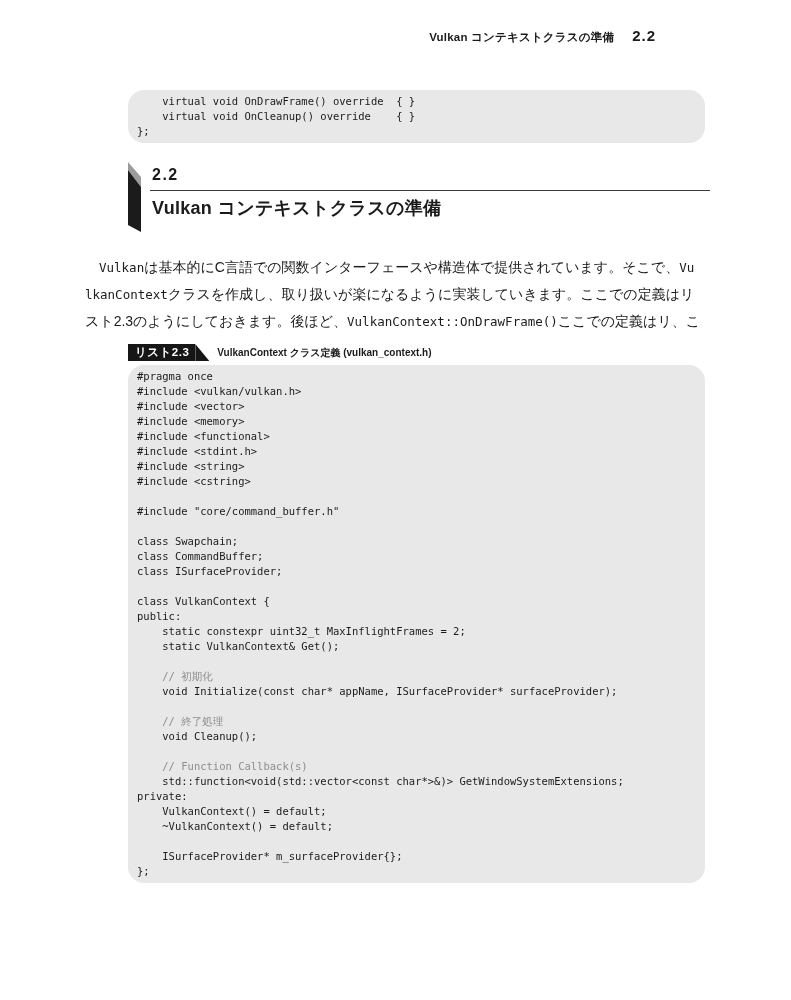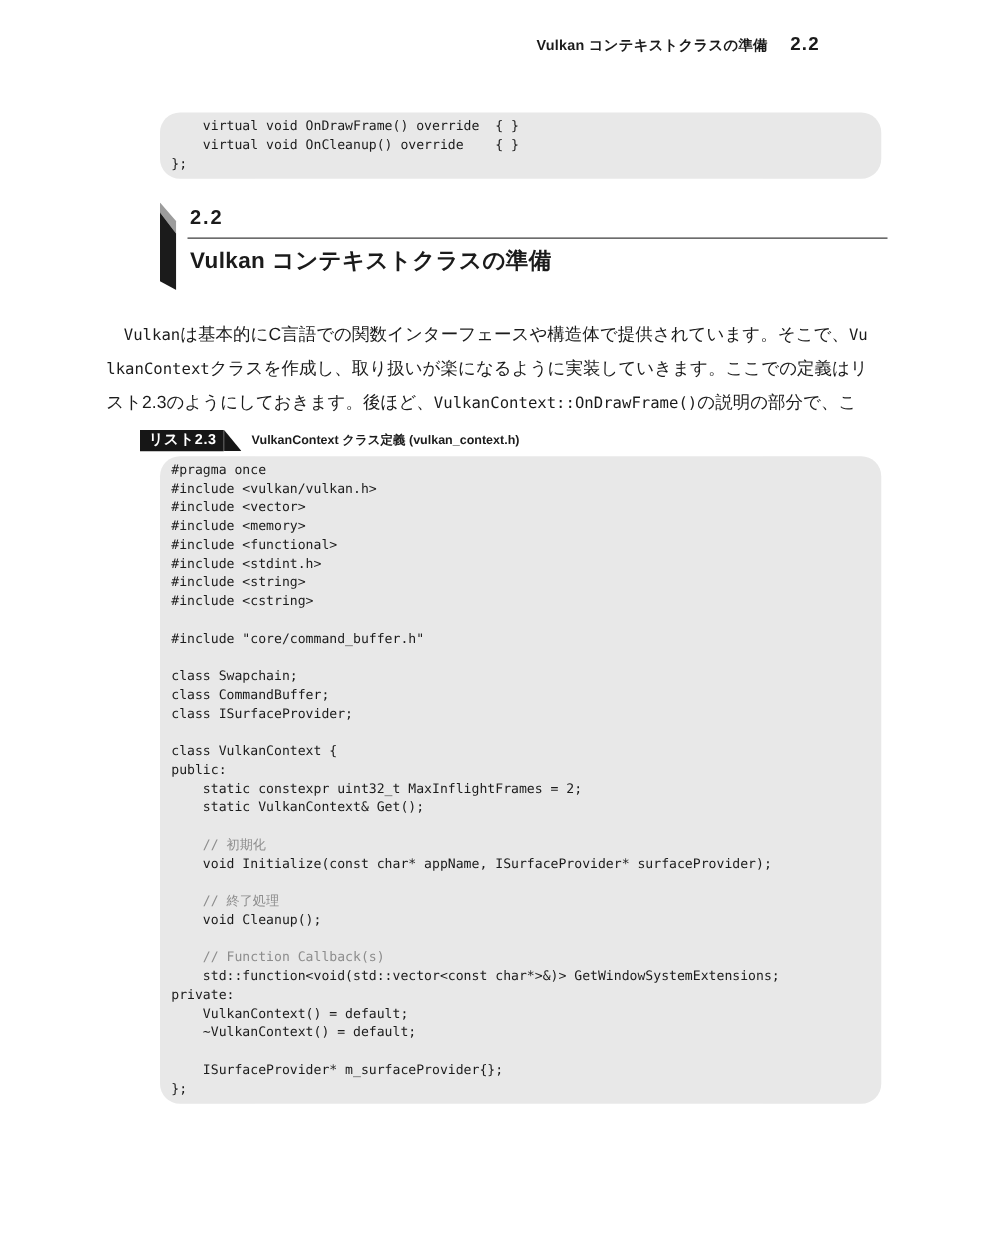--- a/index.html
+++ b/index.html
@@ -32,21 +32,21 @@
   
   .section-ribbon{position:absolute;left:128px;top:162px;width:13px;height:70px;}
   .section-number{position:absolute;left:152px;top:166px;font-size:16px;font-weight:bold;letter-spacing:1.5px;}
   .section-rule{position:absolute;left:150px;top:190px;width:588px;height:1px;background:var(--rule-dark,#3c3c3c);}
   .section-title{position:absolute;left:152px;top:196px;font-size:18px;font-weight:bold;letter-spacing:.3px;}
   
   .body-para{position:absolute;left:85px;top:254px;width:656px;font-size:14px;}
   .para-line{height:27px;line-height:27px;white-space:nowrap;}
   .para-line .mono{font-family:"DejaVu Sans Mono","Liberation Mono",monospace;font-size:12.5px;}
   
-  .listing-caption{position:absolute;left:112px;top:344px;display:flex;align-items:stretch;height:17px;}
+  .listing-caption{position:absolute;left:128px;top:344px;display:flex;align-items:stretch;height:17px;}
   .listing-badge{
     background:var(--badge-black,#161616);color:#fff;font-weight:bold;font-size:11.5px;
     line-height:17px;padding:0 6px 0 7px;letter-spacing:.5px;
   }
   .badge-tail{width:14px;height:17px;background:var(--badge-black,#161616);
     clip-path:polygon(0 0,100% 100%,0 100%);}
   .caption-text{margin-left:8px;font-weight:bold;font-size:10px;line-height:17px;}
   
   .chapter-tab{position:absolute;left:738px;top:195px;width:45px;height:52px;}
   .tab-num{
@@ -77,21 +77,21 @@
     <polygon points="0,0 13,15 13,25 0,8" style="fill:var(--mark-gray,#9c9c9c)"></polygon>
     <polygon points="0,8 13,25 13,70 0,63" style="fill:var(--ink,#1b1b1b)"></polygon>
   </svg>
   <div class="section-number">2.2</div>
   <div class="section-rule"></div>
   <h1 class="section-title" style="margin:0">Vulkan コンテキストクラスの準備</h1>
 
   <div class="body-para">
       <div class="para-line"><span>　</span><span class="mono">Vulkan</span><span>は基本的にC言語での関数インターフェースや構造体で提供されています。そこで、</span><span class="mono">Vu</span></div>
       <div class="para-line"><span class="mono">lkanContext</span><span>クラスを作成し、取り扱いが楽になるように実装していきます。ここでの定義はリ</span></div>
-      <div class="para-line"><span>スト2.3のようにしておきます。後ほど、</span><span class="mono">VulkanContext::OnDrawFrame()</span><span>の説明の部分で、こ</span></div>
+      <div class="para-line"><span>スト2.3のようにしておきます。後ほど、</span><span class="mono">VulkanContext::OnDrawFrame()</span><span>ここでの定義はリ、こ</span></div>
     </div>
 
   <div class="listing-caption">
     <span class="listing-badge">リスト2.3</span>
     <span class="badge-tail"></span>
     <span class="caption-text">VulkanContext クラス定義 (vulkan_context.h)</span>
   </div>
 
   <div class="codeblock" id="listing-code"><div class="code-line">#pragma once</div><div class="code-line">#include &lt;vulkan/vulkan.h&gt;</div><div class="code-line">#include &lt;vector&gt;</div><div class="code-line">#include &lt;memory&gt;</div><div class="code-line">#include &lt;functional&gt;</div><div class="code-line">#include &lt;stdint.h&gt;</div><div class="code-line">#include &lt;string&gt;</div><div class="code-line">#include &lt;cstring&gt;</div><div class="code-line">&nbsp;</div><div class="code-line">#include "core/command_buffer.h"</div><div class="code-line">&nbsp;</div><div class="code-line">class Swapchain;</div><div class="code-line">class CommandBuffer;</div><div class="code-line">class ISurfaceProvider;</div><div class="code-line">&nbsp;</div><div class="code-line">class VulkanContext {</div><div class="code-line">public:</div><div class="code-line">    static constexpr uint32_t MaxInflightFrames = 2;</div><div class="code-line">    static VulkanContext&amp; Get();</div><div class="code-line">&nbsp;</div><div class="code-line comment">    // 初期化</div><div class="code-line">    void Initialize(const char* appName, ISurfaceProvider* surfaceProvider);</div><div class="code-line">&nbsp;</div><div class="code-line comment">    // 終了処理</div><div class="code-line">    void Cleanup();</div><div class="code-line">&nbsp;</div><div class="code-line comment">    // Function Callback(s)</div><div class="code-line">    std::function&lt;void(std::vector&lt;const char*&gt;&amp;)&gt; GetWindowSystemExtensions;</div><div class="code-line">private:</div><div class="code-line">    VulkanContext() = default;</div><div class="code-line">    ~VulkanContext() = default;</div><div class="code-line">&nbsp;</div><div class="code-line">    ISurfaceProvider* m_surfaceProvider{};</div><div class="code-line">};</div></div>
 

